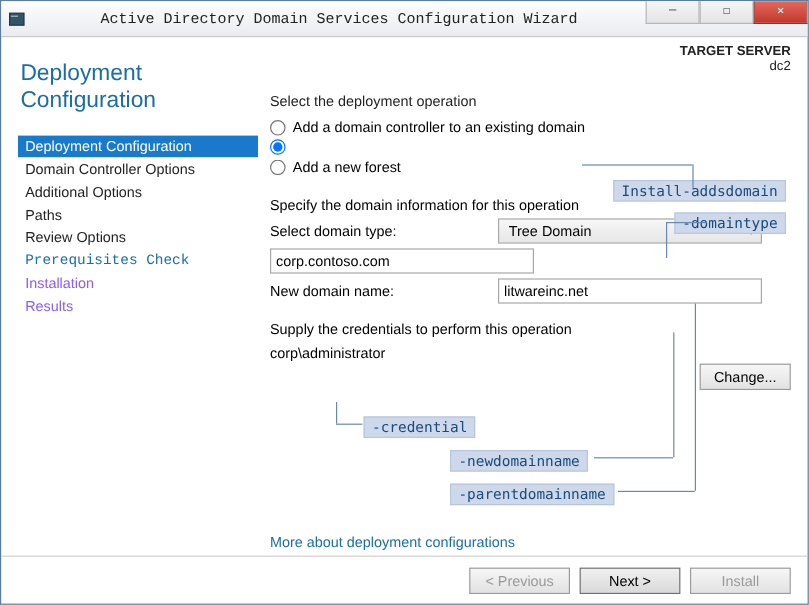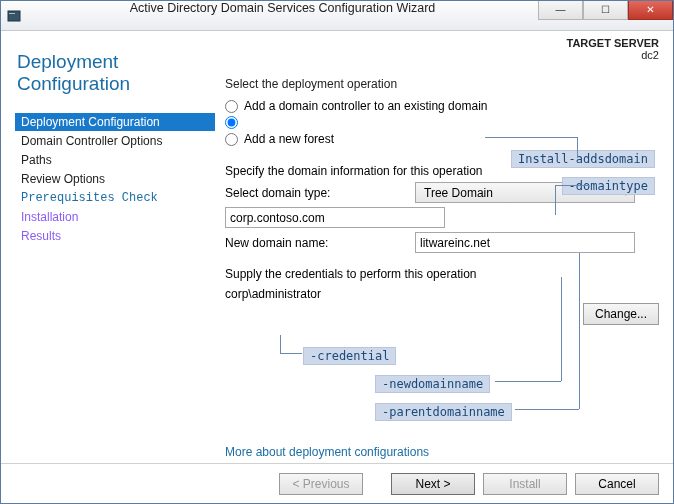--- a/index.html
+++ b/index.html
@@ -11,20 +11,22 @@
     width: 674px;
     height: 504px;
     overflow: hidden;
     border: 1px solid #5a7ca0;
   }
   .titlebar {
     height: 30px;
     background: linear-gradient(#fdfdfd,#e9ecf0);
     border-bottom: 1px solid #c9c9c9;
     display: flex;
+    align-items: center;
+    font-family: Liberation Mono, monospace;
   }
   .titlebar .sysicon {
     width: 26px; height: 30px; display:flex;align-items:center;justify-content:center;
   }
   .titlebar .title {
     flex:1; text-align:center; font-size:12.5px; color:#222;
   }
   .winbtns { display:flex; height:100%; }
   .winbtn {
     width:45px; height:20px; border:1px solid #b5b5b5; border-top:none;
@@ -73,21 +75,21 @@
     background:#cdd8ea; color:#1b4a7a; padding:1px 6px; border:1px solid #b8c6dc;
     white-space:nowrap;
   }
   .line{position:absolute;background:#6b88b0;}
   .more-link{color:#1b6ea5;font-size:12px;position:absolute;bottom:4px;left:0;}
   .footer{
     height:40px;border-top:1px solid #d0d0d0;display:flex;align-items:center;justify-content:flex-end;
     gap:8px;padding:0 14px;
   }
   .footer .btn{min-width:84px;}
-  .footer .btn.primary{background:linear-gradient(#f0f0f0,#d9d9d9);border-color:#6f6f6f;margin-left:20px;}
+  .footer .btn.primary{background:linear-gradient(#f0f0f0,#d9d9d9);border-color:#6f6f6f;}
 </style>
 </head>
 <body>
 
 <div class="titlebar">
   <div class="sysicon">
     <svg width="14" height="14" viewBox="0 0 14 14">
         <rect x="1" y="2" width="12" height="10" fill="#356" stroke="#234"></rect>
         <rect x="2" y="4" width="6" height="1" fill="#abc"></rect>
       </svg>
@@ -99,20 +101,21 @@
     <div class="winbtn close">✕</div>
   </div>
 </div>
 
 <div class="content">
   <div class="leftcol">
     <div class="page-title">Deployment Configuration</div>
     <div class="nav">
       <div class="nav-item selected">Deployment Configuration</div>
       <div class="nav-item">Domain Controller Options</div>
+      <div class="nav-item">Additional Options</div>
       <div class="nav-item">Paths</div>
       <div class="nav-item">Review Options</div>
       <div class="nav-item link">Prerequisites Check</div>
       <div class="nav-item disabled">Installation</div>
       <div class="nav-item disabled">Results</div>
     </div>
   </div>
 
   <div class="rightcol">
     <div class="target">
@@ -179,14 +182,13 @@
     <div class="line" style="top:372px;left:290px;width:64px;height:1px;"></div>
 
     <div class="more-link">More about deployment configurations</div>
   </div>
 </div>
 
 <div class="footer">
   <button class="btn" disabled="">&lt; Previous</button>
   <button class="btn primary">Next &gt;</button>
   <button class="btn" disabled="">Install</button>
-  <button class="btn">Cancel</button>
 </div>
 
 </body></html>

